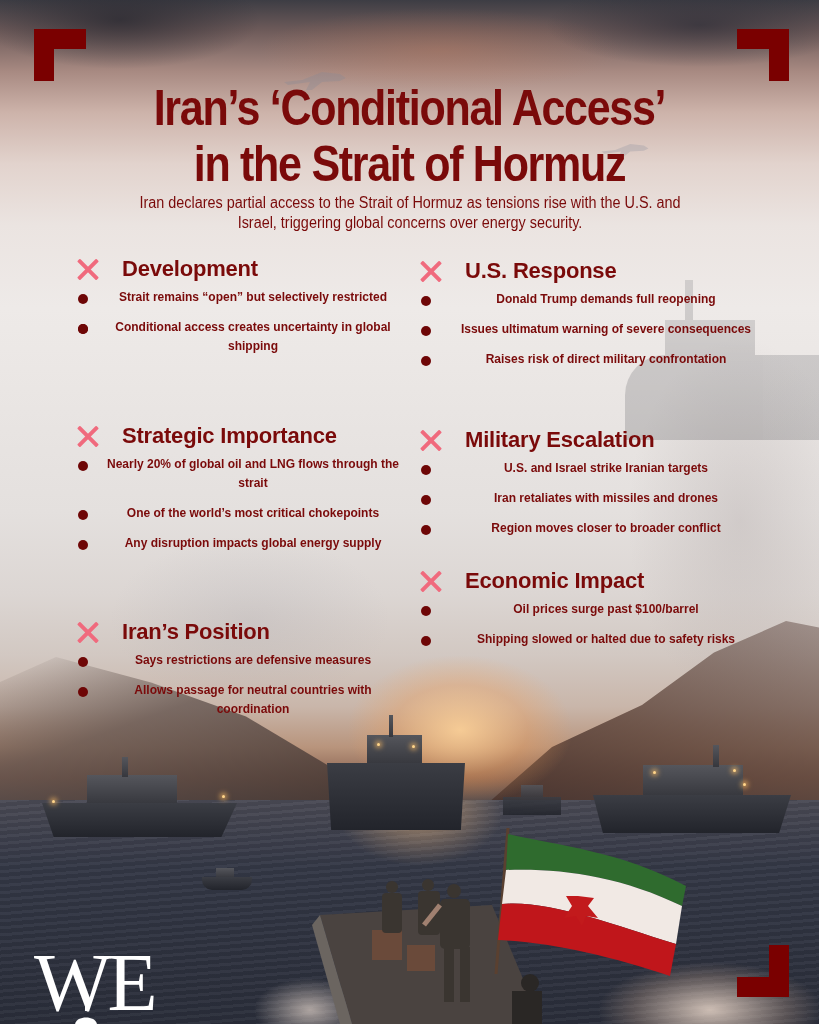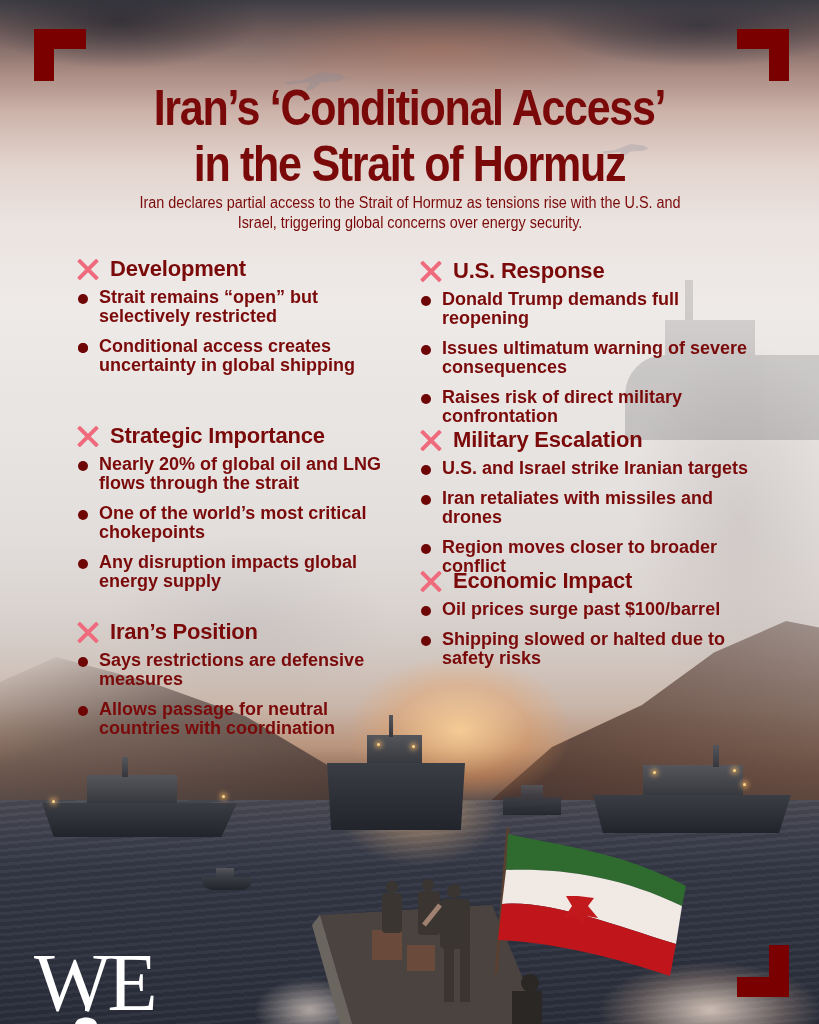--- a/index.html
+++ b/index.html
@@ -89,31 +89,31 @@
   }
   .title span { display: block; }
   .subtitle {
     position: absolute; left: 90px; top: 193px; width: 640px; text-align: center;
     color: #7a0a0a; font-size: 16px; line-height: 20px;
     transform: scaleX(0.9); transform-origin: center;
   }
 
   
   .section { position: absolute; }
-  .sec-head { display: flex; align-items: center; height: 30px; }
+  .sec-head { display: flex; align-items: center; height: 30px; gap: 12px; }
   .x-icon { width: 22px; height: 22px; margin-right: 11px; position: relative; flex: none; }
   .x-icon::before, .x-icon::after {
     content: ""; position: absolute; left: 9px; top: -2px; width: 4px; height: 27px;
     background: #f06a7d; border-radius: 1px;
   }
   .x-icon::before { transform: rotate(45deg); }
   .x-icon::after { transform: rotate(-45deg); }
   .sec-title { color: #7a0a0a; font-weight: 700; font-size: 22px; letter-spacing: -0.2px; white-space: nowrap; }
   .bullets { list-style: none; margin-top: 4px; }
-  .bullet { position: relative; padding-left: 22px; color: #7a0a0a; font-weight: 700; font-size: 18px; line-height: 19px; margin-bottom: 11px; }
+  .bullet { position: relative; padding-left: 22px; color: #7a0a0a; font-weight: 700; font-size: 12px; line-height: 19px; margin-bottom: 11px; text-align: center; }
   .bullet .dot { position: absolute; left: 1px; top: 6px; width: 10px; height: 10px; border-radius: 50%; background: #6e0606; }
 
   
   .logo { position: absolute; left: 34px; top: 943px; width: 170px; height: 95px; color: #fff; text-align: center; }
   .logo-we { position: absolute; left: 0; top: 0; font-family: "Liberation Serif", serif; font-size: 82px; line-height: 80px; letter-spacing: -4px; }
   .logo-name { position: absolute; left: 76px; top: 80px; font-size: 11px; font-weight: 700; margin-left: 30px; }
   .capitol { position: absolute; left: 31px; top: 62px; }
 </style>
 </head>
 <body>

